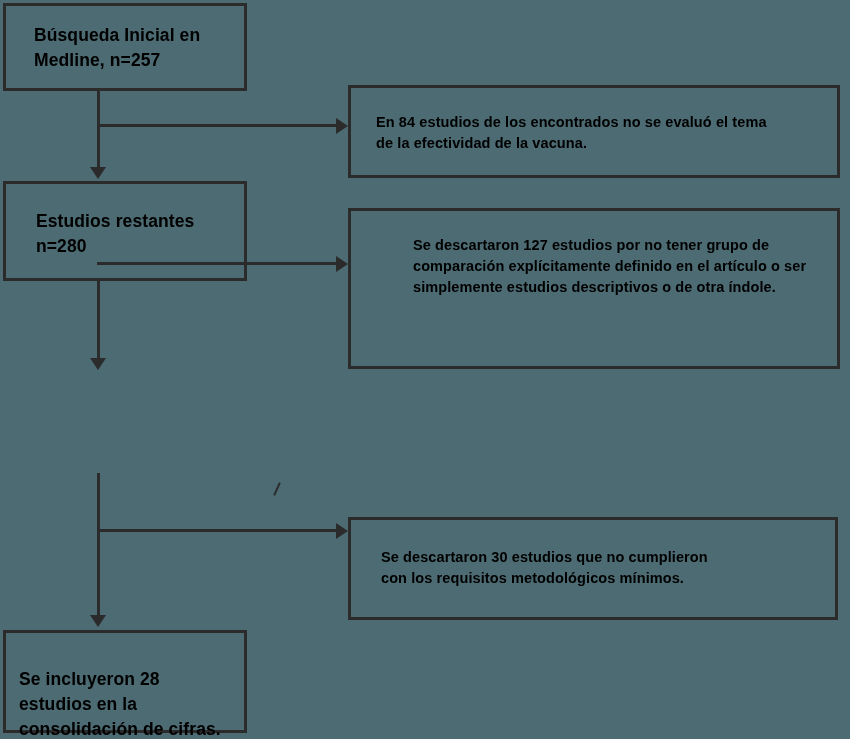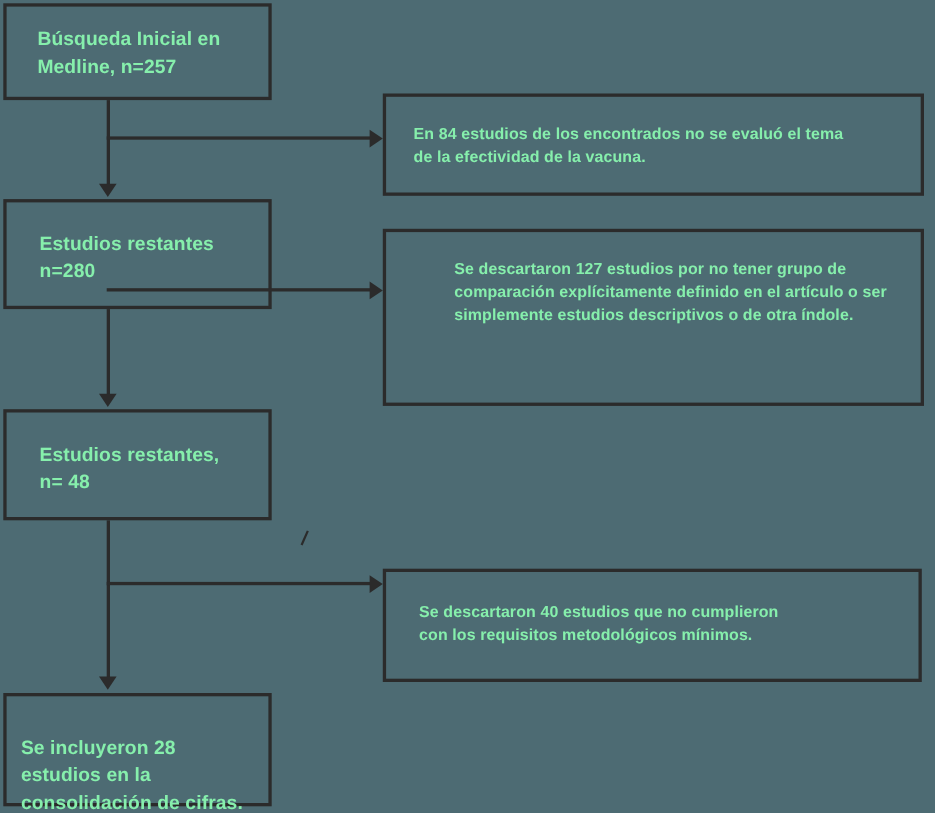--- a/index.html
+++ b/index.html
@@ -16,21 +16,21 @@
   #flow {
     position: relative;
     width: 850px;
     height: 739px;
   }
   .box {
     position: absolute;
     box-sizing: border-box;
     border: 3px solid #2b2b2b;
     background: transparent;
-    color: #86efac;
+    color: #000000;
     font-weight: bold;
     letter-spacing: 0.1px;
   }
   .box .txt {
     position: absolute;
     white-space: pre-line;
   }
   
   .box-left .txt {
     font-size: 17.5px;
@@ -103,35 +103,31 @@
 
   <div class="conn hline" style="left:97px; top:262px; width:244px;"></div>
   <div class="arrow-right" style="left:336px; top:256px;"></div>
 
   <div class="box box-right" style="left:348px; top:208px; width:492px; height:161px;">
     <div class="txt" style="left:25px; top:24px; width:460px;margin-left:37px;">Se descartaron 127 estudios por no tener grupo de
 comparación explícitamente definido en el artículo o ser
 simplemente estudios descriptivos o de otra índole.</div>
   </div>
 
-  <div class="box box-left" style="left:3px; top:372px; width:244px; height:101px;">
-    <div class="txt" style="left:30px; top:26px; width:210px;">Estudios restantes,
-n= 48</div>
-  </div>
 
   <div class="tick" style="left:276px; top:482px;"></div>
 
   <div class="conn vline" style="left:97px; top:473px; height:144px;"></div>
   <div class="arrow-down" style="left:90px; top:615px;"></div>
 
   <div class="conn hline" style="left:97px; top:529px; width:244px;"></div>
   <div class="arrow-right" style="left:336px; top:523px;"></div>
 
   <div class="box box-right" style="left:348px; top:517px; width:490px; height:103px;">
-    <div class="txt" style="left:30px; top:27px; width:440px;">Se descartaron 40 estudios que no cumplieron
+    <div class="txt" style="left:30px; top:27px; width:440px;">Se descartaron 30 estudios que no cumplieron
  con los requisitos metodológicos mínimos.</div>
   </div>
 
   <div class="box box-left" style="left:3px; top:630px; width:244px; height:103px;">
     <div class="txt" style="left:13px; top:34px; width:228px;">Se incluyeron 28
 estudios en la
 consolidación de cifras.</div>
   </div>
 
 </div>

